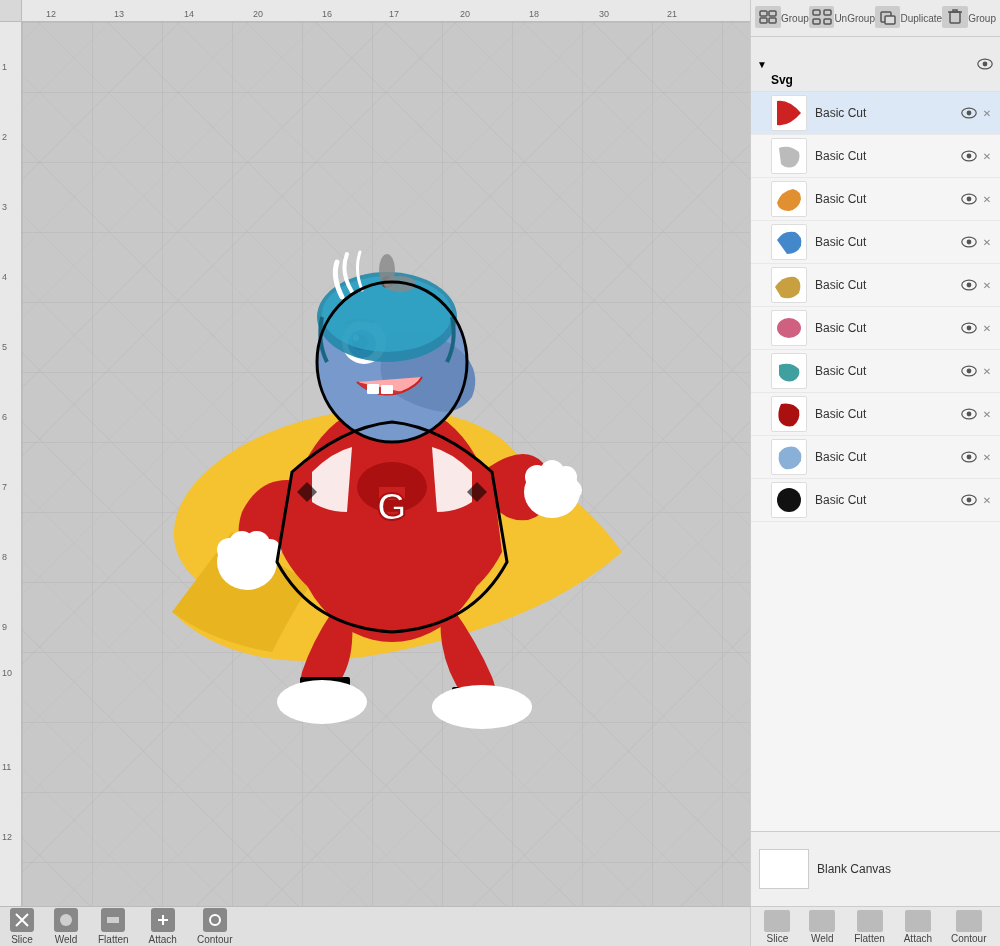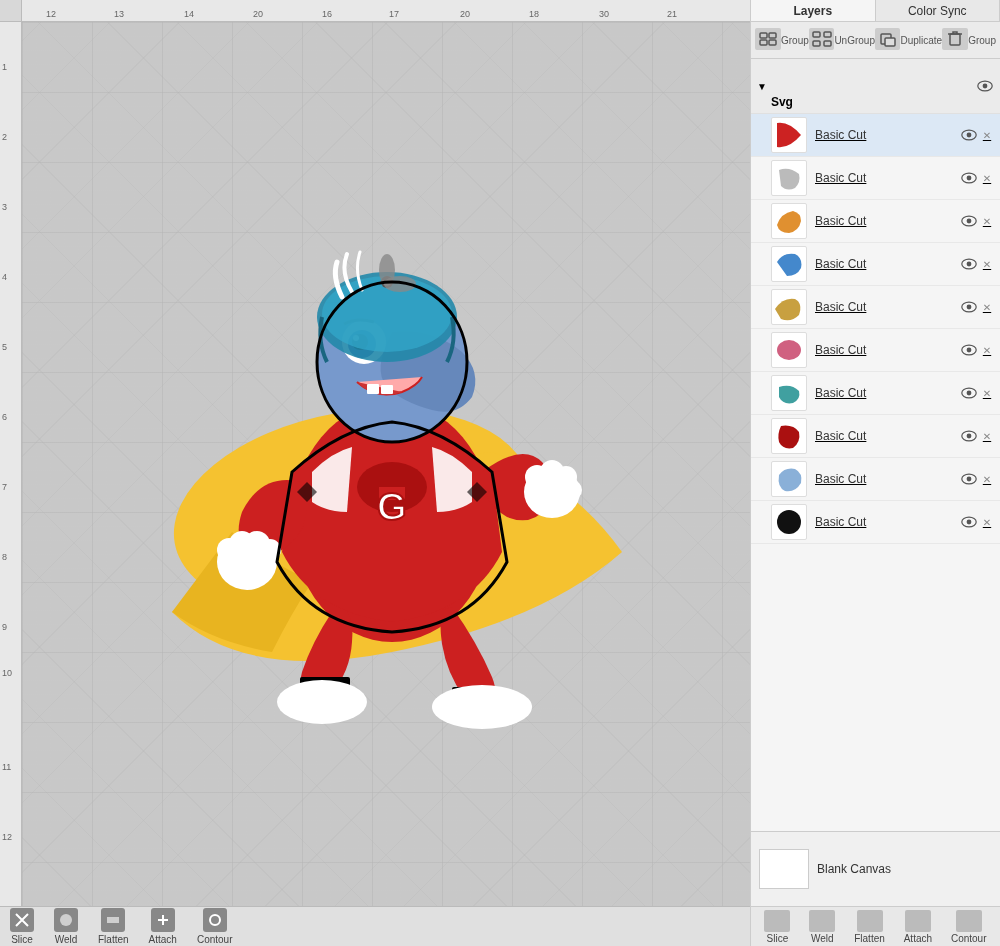--- a/index.html
+++ b/index.html
@@ -71,21 +71,21 @@
     
     .layers-scroll { flex: 1; overflow-y: auto; background: #f5f5f5; }
 
     
     .svg-group-row { display: flex; align-items: center; padding: 4px 6px; border-bottom: 1px solid #e0e0e0; background: #ebebeb; font-size: 12px; font-weight: bold; }
     .svg-group-row .arrow { margin-right: 4px; font-size: 10px; }
     .svg-group-label { flex: 1; margin-top: 32px; }
     .eye-icon { width: 18px; height: 18px; display: flex; align-items: center; justify-content: center; cursor: pointer; }
 
     
-    .layer-row { display: flex; align-items: center; padding: 3px 6px 3px 20px; border-bottom: 1px solid #e8e8e8; background: #f5f5f5; min-height: 42px; text-decoration: underline; }
+    .layer-row { display: flex; align-items: center; padding: 3px 6px 3px 20px; border-bottom: 1px solid #e8e8e8; background: #f5f5f5; min-height: 42px; }
     .layer-row.selected { background: #dce8f5; }
     .layer-thumb { width: 36px; height: 36px; border: 1px solid #ddd; background: white; margin-right: 8px; flex-shrink: 0; display: flex; align-items: center; justify-content: center; overflow: hidden; border-radius: 2px; }
     .layer-name { flex: 1; font-size: 12px; color: #333; }
     .layer-eye { width: 18px; height: 18px; cursor: pointer; display: flex; align-items: center; justify-content: center; }
     .layer-x { width: 14px; height: 14px; display: flex; align-items: center; justify-content: center; font-size: 10px; color: #888; cursor: pointer; margin-left: 2px; }
 
     
     .blank-canvas-row { display: flex; align-items: center; padding: 17px 8px; border-top: 1px solid #ccc; background: #f0f0f0; margin-top: auto; }
     .blank-canvas-thumb { width: 50px; height: 40px; border: 1px solid #ccc; background: white; margin-right: 8px; flex-shrink: 0; }
     .blank-canvas-label { font-size: 12px; color: #333; }
@@ -281,28 +281,20 @@
               <circle cx="8" cy="8" r="5" stroke="white" stroke-width="2" fill="none"></circle>
             </svg>
         </div>
         <span>Contour</span>
       </div>
     </div>
   </div>
 
   <div class="right-panel">
 
-    <div class="tab-bar">
-      <div class="tab active">
-        <span>Layers</span>
-      </div>
-      <div class="tab">
-        <span>Color Sync</span>
-      </div>
-    </div>
 
     <div class="action-bar">
       <div class="action-btn">
         <div class="action-btn-icon">
           <svg width="20" height="16" viewBox="0 0 20 16">
               <rect x="2" y="2" width="7" height="5" stroke="#555" stroke-width="1.5" fill="none" rx="1"></rect>
               <rect x="11" y="2" width="7" height="5" stroke="#555" stroke-width="1.5" fill="none" rx="1"></rect>
               <rect x="2" y="9" width="7" height="5" stroke="#555" stroke-width="1.5" fill="none" rx="1"></rect>
               <rect x="11" y="9" width="7" height="5" stroke="#555" stroke-width="1.5" fill="none" rx="1"></rect>
             </svg>

